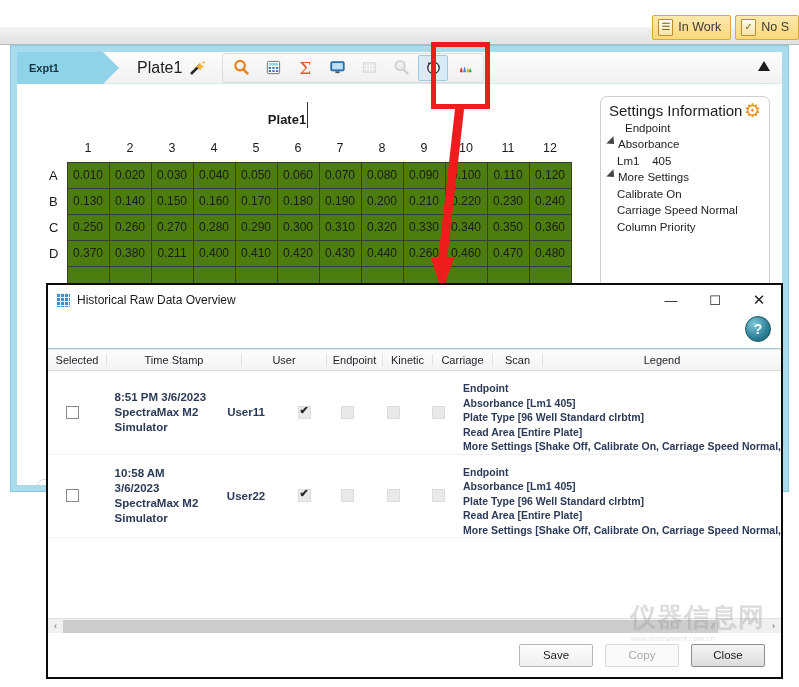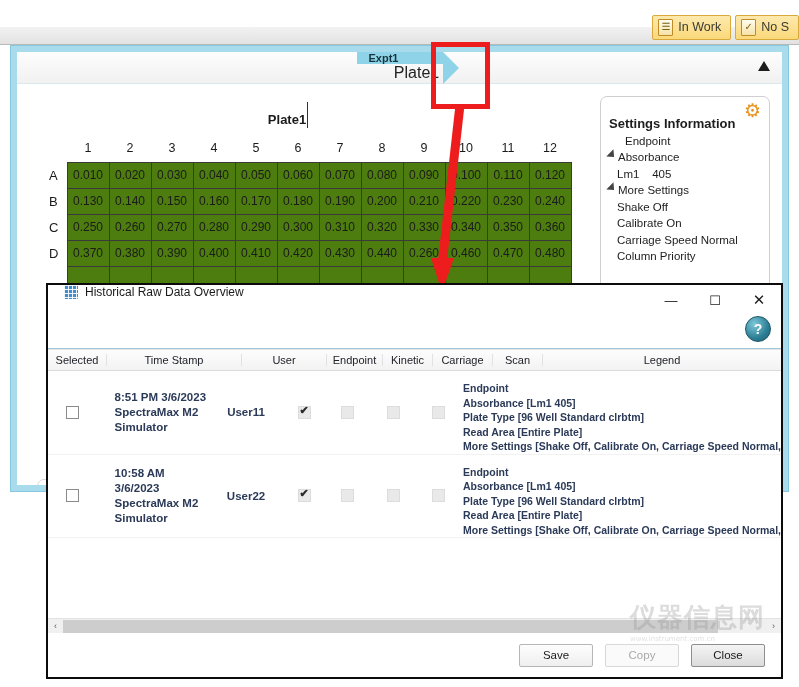--- a/index.html
+++ b/index.html
@@ -40,21 +40,21 @@
     background: #a8dced;
     border: 1px solid #86c8de;
   }
   .app-inner { position: absolute; left: 6px; top: 6px; right: 6px; bottom: 6px; background:#ffffff; }
 
   
   .plate-toolbar {
     position: absolute; left: 0; top: 0; right: 0; height: 32px;
     background: linear-gradient(#fdfdfd,#f1f1f1);
     border-bottom: 1px solid #d9e7ee;
-    display: flex; align-items: center; flex-direction: column;
+    display: flex; align-items: center;
   }
   .expt-tab {
     position: relative;
     height: 32px; min-width: 86px;
     background: #8fd3e8;
     display: flex; align-items: center; padding-left: 12px;
     font-size: 11px; color: #16343e; font-weight: 600;
   }
   .expt-tab::after {
     content:""; position:absolute; right:-16px; top:0;
@@ -92,21 +92,21 @@
   table.plate th.colhead { border:none; background:transparent; font-weight:400; font-size:12.5px; padding-bottom:3px; }
   table.plate th.rowhead { width: 20px; border:none; background:transparent; font-weight:400; font-size:13px; text-align:left; padding-left:2px;}
   table.plate td.well { background:#4d7c0f; border:1px solid #3a3a3a; }
 
   
   .settings-panel {
     position:absolute; right: 12px; top: 12px; width: 170px; height: 250px;
     background:#ffffff; border:1px solid #cfcfcf; border-radius: 7px;
     padding: 6px 8px; font-size: 11.5px; color:#1d1d1d; line-height: 16.5px;
   }
-  .settings-panel .st-title { font-weight: 700; font-size: 13px; margin-top: 13px; }
+  .settings-panel .st-title { font-weight: 400; font-size: 15px; }
   .settings-panel .indent1 { padding-left: 16px; }
   .settings-panel .indent2 { padding-left: 8px; }
   .tri-marker { display:inline-block; width:0;height:0;
     border-top:5px solid transparent; border-bottom:5px solid transparent; border-left:6px solid #444;
     transform: rotate(45deg); margin-right:3px; vertical-align: 1px;}
   .gear-icon { position:absolute; right:8px; top:6px; font-size: 19px; color:#e8921f; }
 
   
   .left-strip {
     position:absolute; left: 16px; top: 274px; width: 26px; height: 216px;
@@ -123,21 +123,21 @@
     border: 5px solid #ee1d1d; background: transparent; z-index: 40;
   }
   .red-arrow { position:absolute; left: 400px; top: 100px; width: 120px; height: 195px; z-index: 39; }
 
   
   .dialog {
     position:absolute; left: 46px; top: 283px; width: 737px; height: 396px;
     background:#ffffff; border: 2px solid #0b0b0b; z-index: 60;
     display:flex; flex-direction:column;
   }
-  .dlg-titlebar { height: 30px; display:flex; align-items:flex-start; padding-left:16px; background:#ffffff; }
+  .dlg-titlebar { height: 30px; display:flex; align-items:center; padding-left:8px; background:#ffffff; }
   .dlg-ico {
     width:14px; height:14px; background:#3f8fd0; margin-right:7px; border-radius:1px;
     background-image:
       linear-gradient(90deg, rgba(255,255,255,.9) 1px, transparent 1px),
       linear-gradient(rgba(255,255,255,.9) 1px, transparent 1px);
     background-size: 4px 4px;
   }
   .dlg-title { font-size: 12px; color:#1a1a1a; }
   .dlg-wincontrols { margin-left:auto; display:flex; }
   .wc { width: 44px; height: 30px; display:flex; align-items:center; justify-content:center; font-size: 13px; color:#1a1a1a; }
@@ -358,21 +358,21 @@
             <td class="well">0.320</td>
             <td class="well">0.330</td>
             <td class="well">0.340</td>
             <td class="well">0.350</td>
             <td class="well">0.360</td>
           </tr>
           <tr>
             <th class="rowhead">D</th>
             <td class="well">0.370</td>
             <td class="well">0.380</td>
-            <td class="well">0.390</td>
+            <td class="well">0.211</td>
             <td class="well">0.400</td>
             <td class="well">0.410</td>
             <td class="well">0.420</td>
             <td class="well">0.430</td>
             <td class="well">0.440</td>
             <td class="well">0.260</td>
             <td class="well">0.460</td>
             <td class="well">0.470</td>
             <td class="well">0.480</td>
           </tr>
@@ -406,21 +406,20 @@
           <div>
             <span class="tri-marker"></span><span>Absorbance</span>
           </div>
           <div class="indent2">
             <span>Lm1</span>
             &nbsp;&nbsp;&nbsp;<span>405</span>
           </div>
           <div>
             <span class="tri-marker"></span><span>More Settings</span>
           </div>
-          <div class="indent2">Shake  Off</div>
           <div class="indent2">Calibrate  On</div>
           <div class="indent2">Carriage Speed  Normal</div>
           <div class="indent2">Column Priority</div>
         </div>
       </div>
     </div>
   </div>
 
   <div class="red-rect"></div>
   <svg class="red-arrow" viewBox="0 0 120 195">

